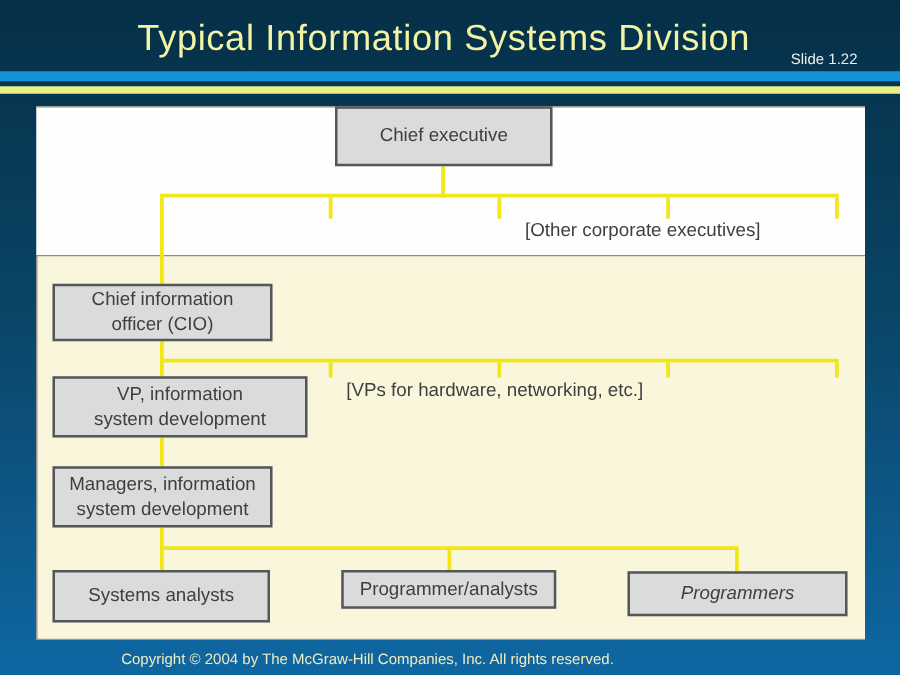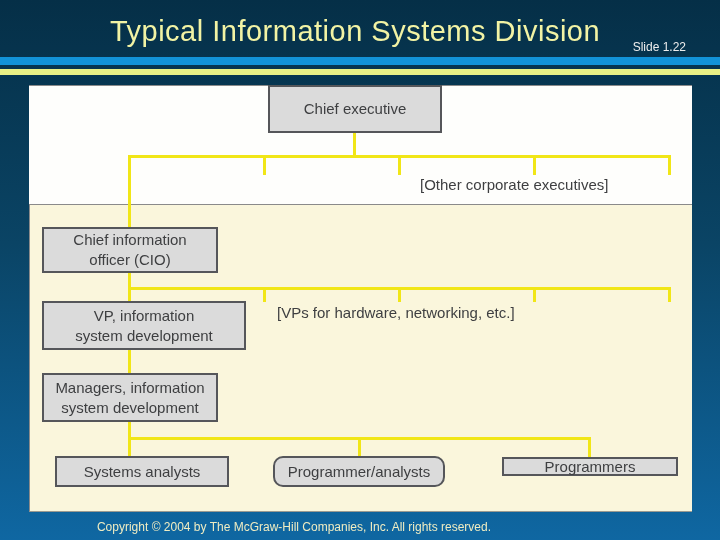--- a/index.html
+++ b/index.html
@@ -28,23 +28,23 @@
   .org-box{
     position:absolute; box-sizing:border-box;
     background:#DBDBDB; border:2px solid #55565A;
     display:flex; flex-direction:column; align-items:center; justify-content:center;
     font-size:15px; line-height:20px; color:#3E3F41; text-align:center;
   }
   .box-ceo{left:268px; top:85px;  width:174px; height:48px;}
   .box-cio{left:42px;  top:227px; width:176px; height:46px;}
   .box-vp {left:42px;  top:301px; width:204px; height:49px;}
   .box-mgr{left:42px;  top:373px; width:176px; height:49px;}
-  .box-sa {left:42px;  top:456px; width:174px; height:31px;margin-left:13px;}
-  .box-pa {left:273px; top:456px; width:172px; height:31px;border-radius:10px;}
-  .box-pr {left:502px; top:457px; width:176px; height:19px;}
+  .box-sa {left:42px;  top:456px; width:174px; height:42px;}
+  .box-pa {left:273px; top:456px; width:172px; height:31px;}
+  .box-pr {left:502px; top:457px; width:176px; height:36px;font-style:italic;}
   .annot{
     position:absolute; font-size:15px; color:#3E3F41;
   }
   .annot-execs{left:420px; top:176px; width:232px; text-align:left;}
   .annot-vps{left:277px; top:304px; width:280px; text-align:left;}
   .footer{
     position:absolute; left:0; width:588px; top:520px;
     text-align:center; font-size:12px; color:#EFECC2;
   }
 </style>

